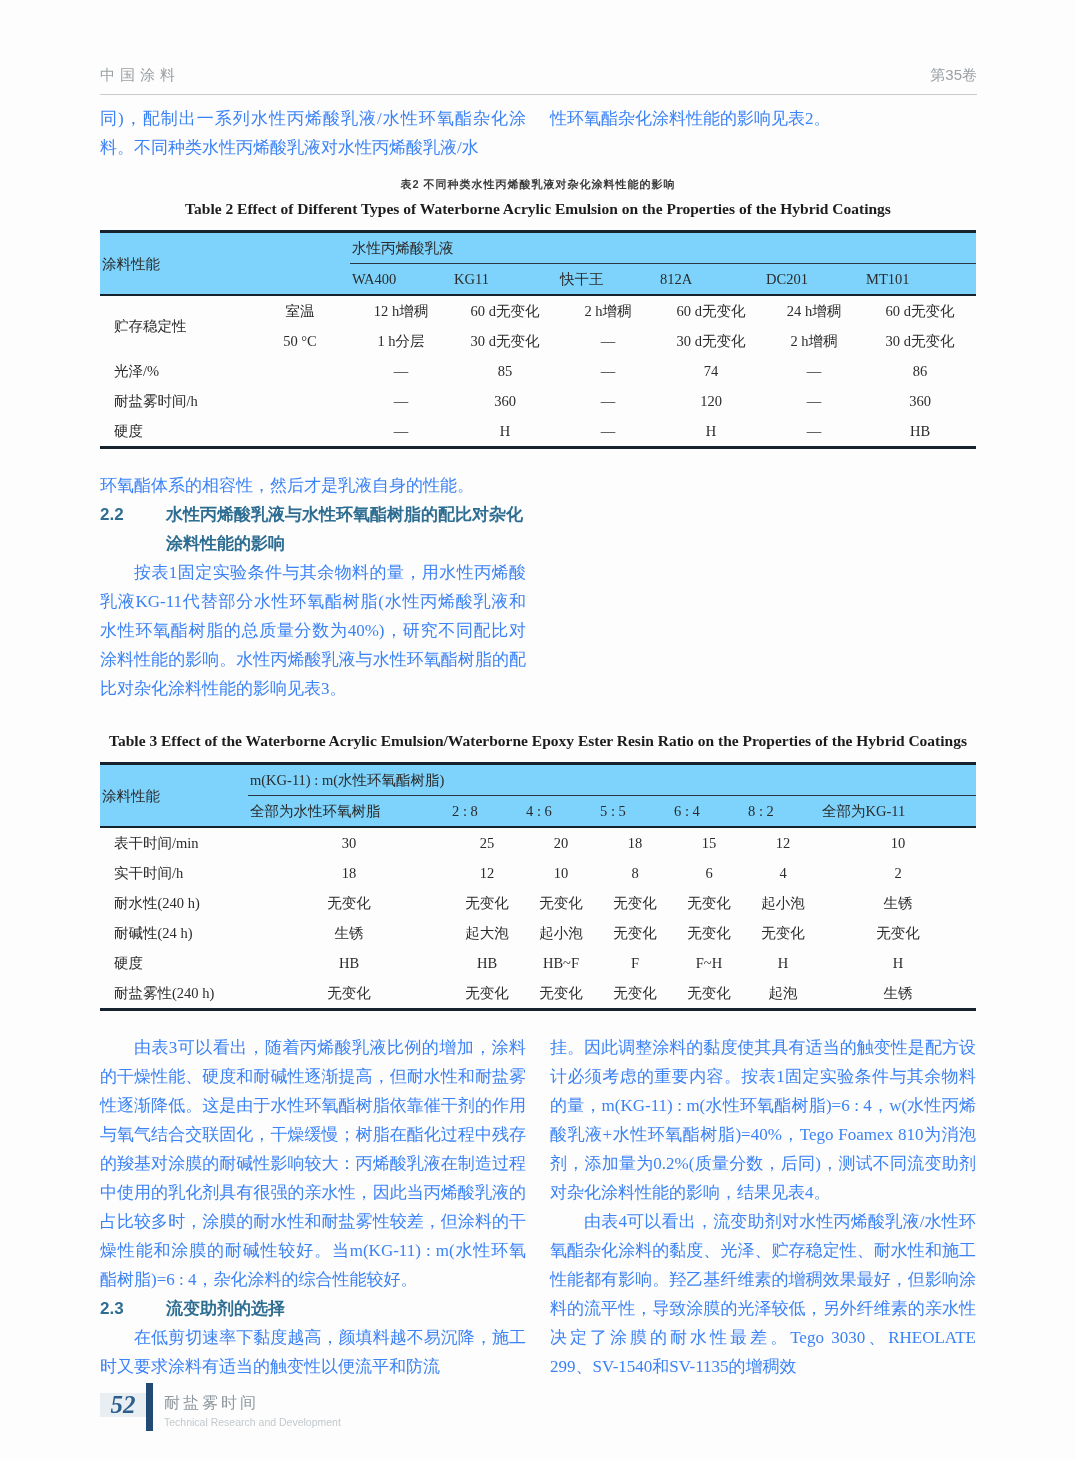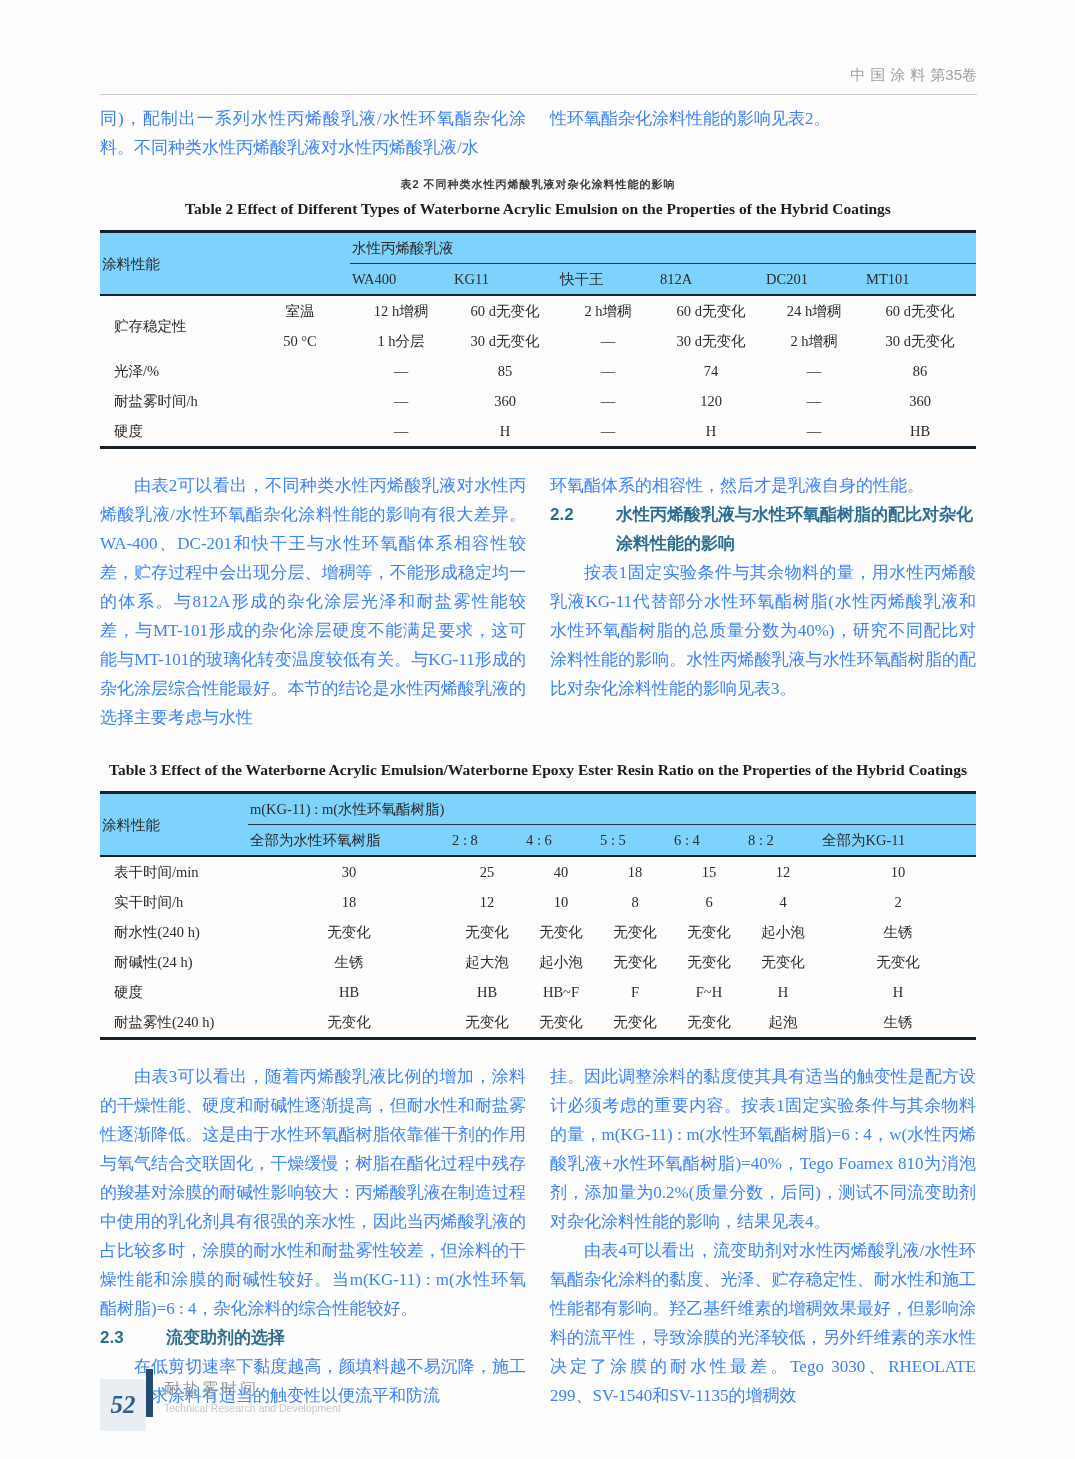--- a/index.html
+++ b/index.html
@@ -5,21 +5,21 @@
   * { margin:0; padding:0; box-sizing:border-box; }
   html,body { background:#ffffff; }
   .page {
     position:relative; width:1075px; height:1459px; background:#fdfdfd;
     font-family:"Liberation Serif","DejaVu Serif",serif; color:#262626;
     overflow:hidden;
   }
   
   .page-header {
     position:absolute; top:66px; left:100px; right:98px;
-    display:flex; justify-content:flex-end; align-items:flex-end;
+    display:flex; justify-content:space-between; align-items:flex-end;
     border-bottom:1px solid #c9cbcd; padding-bottom:9px;
     font-family:"Liberation Sans","DejaVu Sans",sans-serif;
     font-size:15px; color:#9aa0a4;
   }
   .journal-name { letter-spacing:5px; }
   
   .content { position:absolute; top:104px; left:100px; width:876px; }
   .two-col { display:flex; gap:24px; }
   .col { width:426px; }
   p.body-text {
@@ -60,21 +60,21 @@
     padding:4px 2px; text-align:center; line-height:22px; background:#fdfdfd;
   }
   tr.shaded td { background:#c9d3da; }
   td.row-label, th.row-label { text-align:left !important; padding-left:14px !important; }
   
   .page-footer {
     position:absolute; left:100px; bottom:28px;
     display:flex; align-items:flex-start;
   }
   .pn-box {
-    width:46px; height:52px; background:#e9eef2; margin-top:10px;
+    width:46px; height:24px; background:#e9eef2; margin-top:10px;
     display:flex; align-items:center; justify-content:center;
     font-family:"Liberation Serif","DejaVu Serif",serif;
     font-style:italic; font-weight:bold; font-size:25px; color:#2d5e8e;
   }
   .pn-bar { width:7px; height:48px; background:#234a74; margin-right:11px; }
   .footer-labels { font-family:"Liberation Sans","DejaVu Sans",sans-serif; margin-top:10px; }
   .footer-cn { font-size:16px; color:#8e979e; letter-spacing:3px; }
   .footer-en { font-size:10.5px; color:#c3c9cd; margin-top:2px; }
   
   .mt22 { margin-top:22px; }
@@ -175,23 +175,20 @@
             <td>H</td>
             <td>—</td>
             <td>HB</td>
           </tr>
         </tbody>
       </table>
     </div>
 
     <div class="two-col mt22">
       <div class="col">
-        <p class="body-text indent">由表2可以看出，不同种类水性丙烯酸乳液对水性丙烯酸乳液/水性环氧酯杂化涂料性能的影响有很大差异。WA-400、DC-201和快干王与水性环氧酯体系相容性较差，贮存过程中会出现分层、增稠等，不能形成稳定均一的体系。与812A形成的杂化涂层光泽和耐盐雾性能较差，与MT-101形成的杂化涂层硬度不能满足要求，这可能与MT-101的玻璃化转变温度较低有关。与KG-11形成的杂化涂层综合性能最好。本节的结论是水性丙烯酸乳液的选择主要考虑与水性</p>
-      </div>
-      <div class="col">
         <p class="body-text">环氧酯体系的相容性，然后才是乳液自身的性能。</p>
         <div class="sec-heading">
           <span class="sec-num">2.2</span>
           <span class="sec-text">水性丙烯酸乳液与水性环氧酯树脂的配比对杂化涂料性能的影响</span>
         </div>
         <p class="body-text indent">按表1固定实验条件与其余物料的量，用水性丙烯酸乳液KG-11代替部分水性环氧酯树脂(水性丙烯酸乳液和水性环氧酯树脂的总质量分数为40%)，研究不同配比对涂料性能的影响。水性丙烯酸乳液与水性环氧酯树脂的配比对杂化涂料性能的影响见表3。</p>
       </div>
     </div>
 
     <div class="table-block mt26">
@@ -220,21 +217,21 @@
             <th>6 : 4</th>
             <th>8 : 2</th>
             <th>全部为KG-11</th>
           </tr>
         </thead>
         <tbody>
           <tr>
             <td class="row-label">表干时间/min</td>
             <td>30</td>
             <td>25</td>
-            <td>40</td>
+            <td>20</td>
             <td>18</td>
             <td>15</td>
             <td>12</td>
             <td>10</td>
           </tr>
           <tr class="shaded">
             <td class="row-label">实干时间/h</td>
             <td>18</td>
             <td>12</td>
             <td>10</td>

